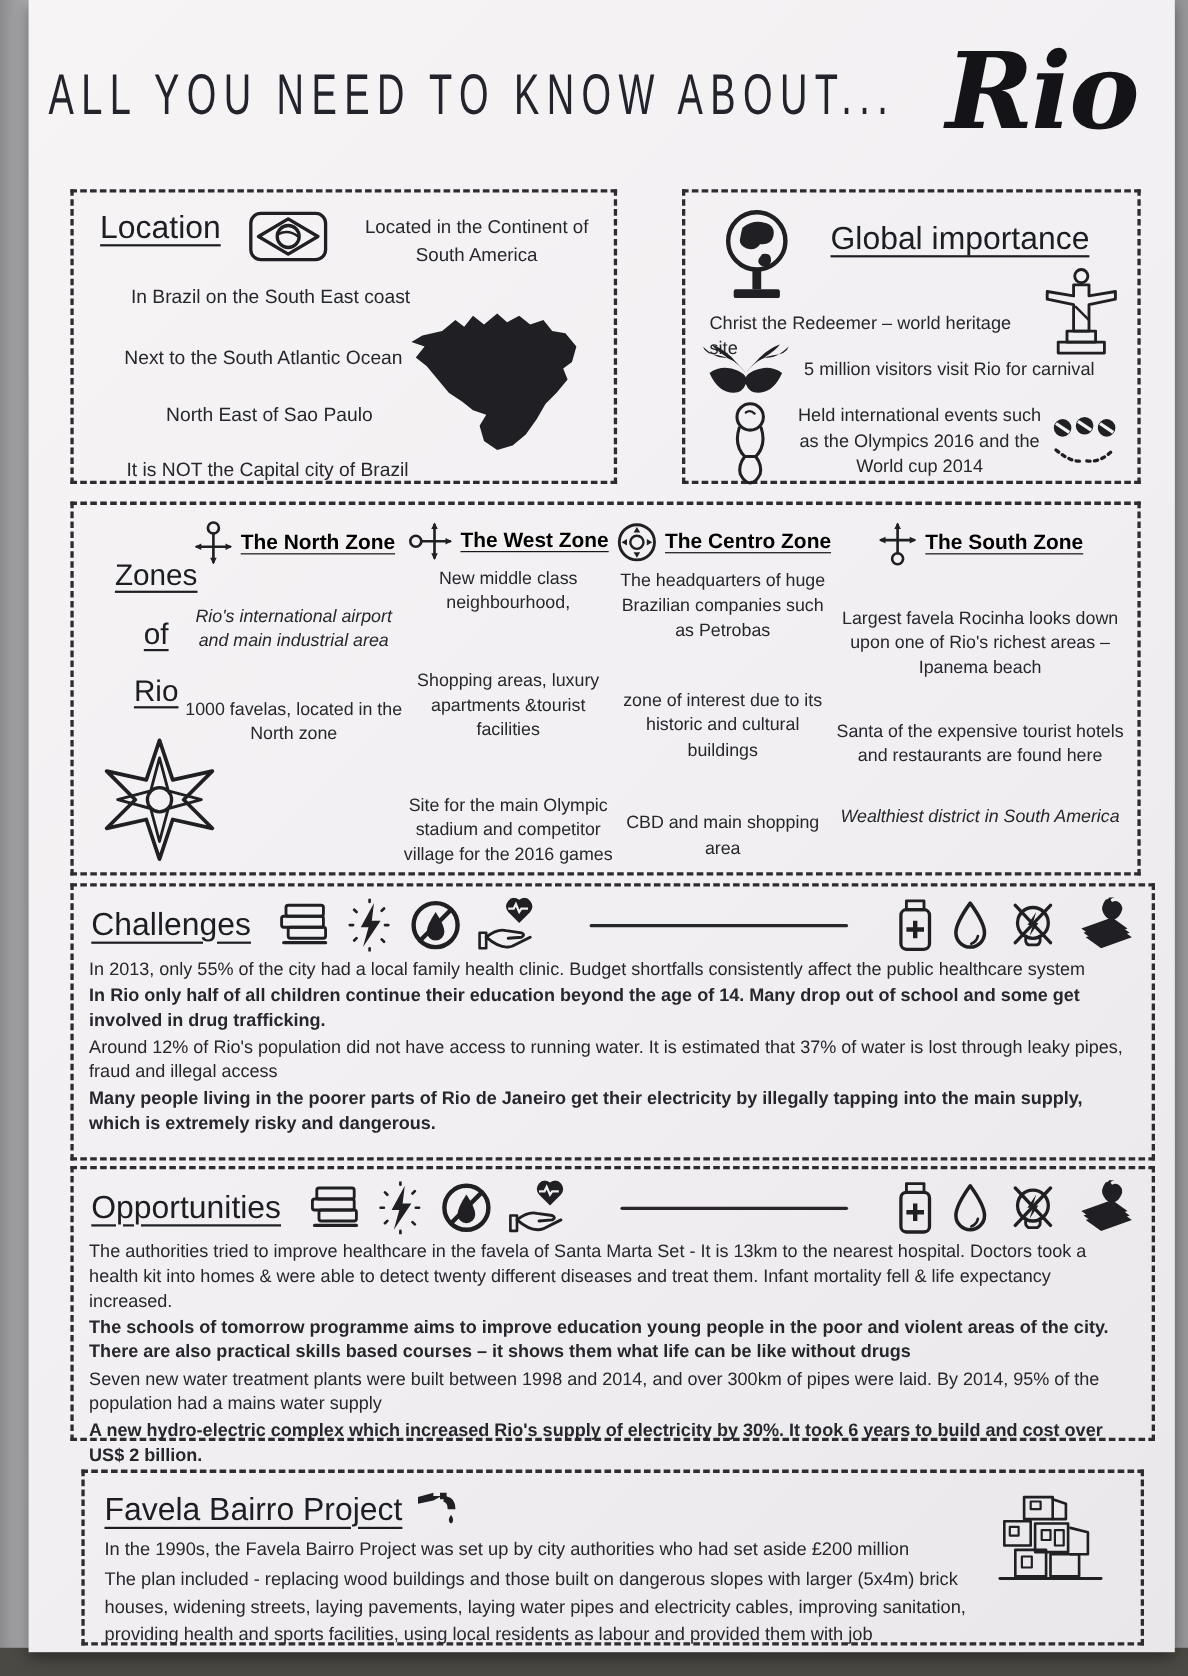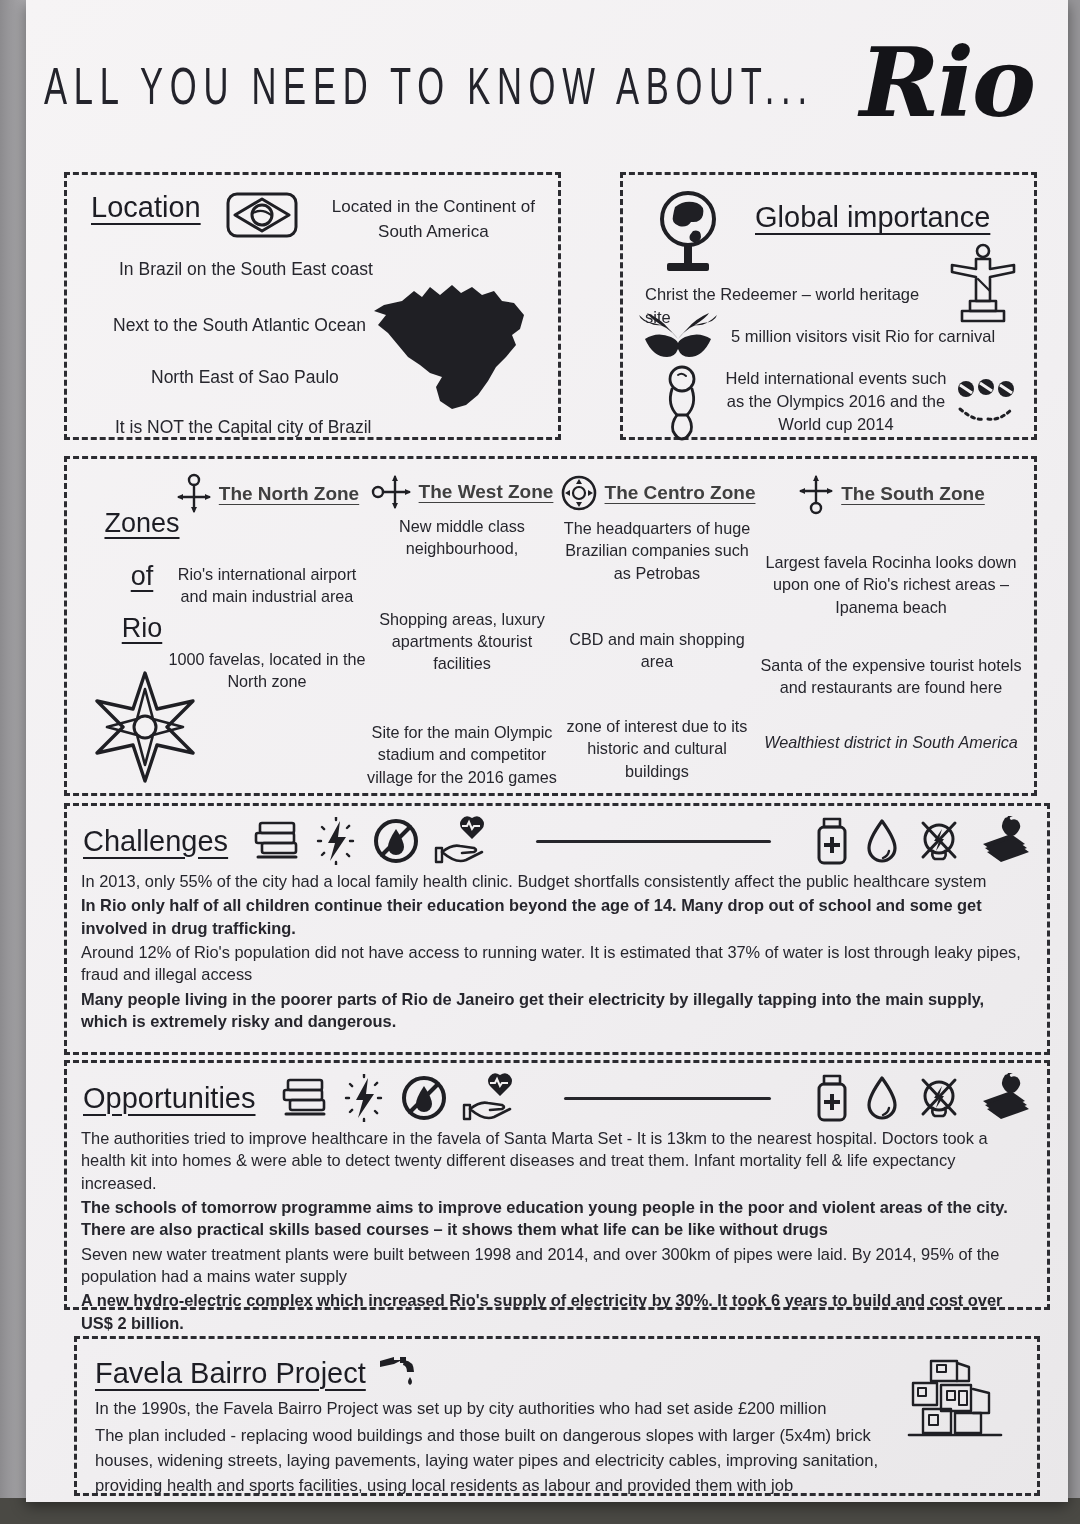--- a/index.html
+++ b/index.html
@@ -36,21 +36,21 @@
   .box-challenges{left:64px;top:803px;width:986px;height:252px;}
   .box-opportunities{left:64px;top:1060px;width:986px;height:250px;}
   .box-favela{left:74px;top:1336px;width:966px;height:160px;}
 
   .hand{font-family:"Liberation Sans",sans-serif;}
   .heading{
     font-size:29px;color:#1d1d24;text-decoration:underline;
     text-underline-offset:6px;text-decoration-thickness:2px;font-weight:500;
   }
   .small-heading{
-    font-size:19px;color:#404040;text-decoration:underline;
+    font-size:19px;color:#000000;text-decoration:underline;
     text-underline-offset:4px;font-weight:600;white-space:nowrap;
   }
   .note{font-size:17px;line-height:1.45;color:#26262d;}
   .center{text-align:center;}
   .bold{font-weight:bold;color:#17171c;}
 
   
   .loc-header{display:flex;align-items:flex-start;padding:16px 14px 0 24px;gap:24px;}
   .loc-note{flex:1;margin-top:4px;}
   .loc-point{position:absolute;font-size:17.5px;color:#26262d;white-space:nowrap;}
@@ -200,21 +200,21 @@
     <div class="zone-col-head">
       <span>
         <svg width="38" height="42" viewBox="0 0 38 42">
           <circle cx="19" cy="7" r="5" class="ink" style="stroke-width:2.4"></circle>
           <path class="ink" d="M19,12 L19,38 M4,24 L34,24" style="stroke-width:2.4"></path>
           <path class="ink-fill" d="M2,24 l6,-3 v6 Z M36,24 l-6,-3 v6 Z M19,40 l-3,-6 h6 Z"></path>
         </svg>
       </span>
       <span class="small-heading">The North Zone</span>
     </div>
-    <p class="zone-p" style="margin-top:48px;">Rio's international airport and main industrial area</p>
+    <p class="zone-p" style="margin-top:34px;font-style:italic;">Rio's international airport and main industrial area</p>
     <p class="zone-p" style="margin-top:40px;">1000 favelas, located in the North zone</p>
   </div>
 
   <div class="zone-col col-west">
     <div class="zone-col-head">
       <span>
         <svg width="42" height="38" viewBox="0 0 42 38">
           <circle cx="7" cy="19" r="5" class="ink" style="stroke-width:2.4"></circle>
           <path class="ink" d="M12,19 L38,19 M24,4 L24,34" style="stroke-width:2.4"></path>
           <path class="ink-fill" d="M40,19 l-6,-3 v6 Z M24,2 l-3,6 h6 Z M24,36 l-3,-6 h6 Z"></path>
@@ -232,22 +232,22 @@
       <span>
         <svg width="40" height="40" viewBox="0 0 40 40">
           <circle cx="20" cy="20" r="16" class="ink" style="stroke-width:2.6"></circle>
           <circle cx="20" cy="20" r="6" class="ink" style="stroke-width:2.2"></circle>
           <path class="ink-fill" d="M20,6 l-3,5 h6 Z M20,34 l-3,-5 h6 Z M6,20 l5,-3 v6 Z M34,20 l-5,-3 v6 Z"></path>
         </svg>
       </span>
       <span class="small-heading">The Centro Zone</span>
     </div>
     <p class="zone-p">The headquarters of huge Brazilian companies such as Petrobas</p>
+    <p class="zone-p" style="margin-top:42px;">zone of interest due to its historic and cultural buildings</p>
     <p class="zone-p" style="margin-top:44px;">CBD and main shopping area</p>
-    <p class="zone-p" style="margin-top:42px;">zone of interest due to its historic and cultural buildings</p>
   </div>
 
   <div class="zone-col col-south">
     <div class="zone-col-head">
       <span>
         <svg width="38" height="42" viewBox="0 0 38 42">
           <circle cx="19" cy="35" r="5" class="ink" style="stroke-width:2.4"></circle>
           <path class="ink" d="M19,4 L19,30 M4,18 L34,18" style="stroke-width:2.4"></path>
           <path class="ink-fill" d="M2,18 l6,-3 v6 Z M36,18 l-6,-3 v6 Z M19,2 l-3,6 h6 Z"></path>
         </svg>

